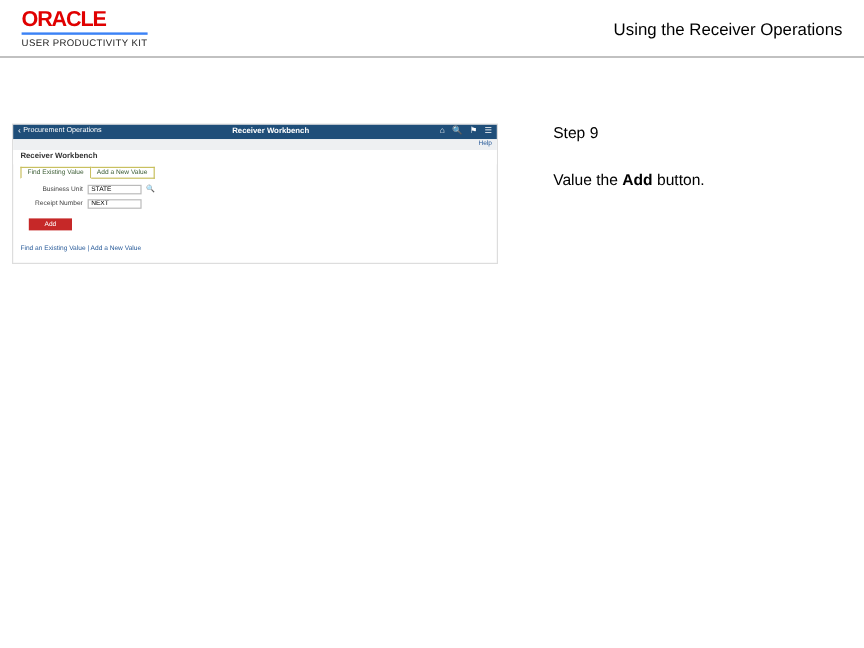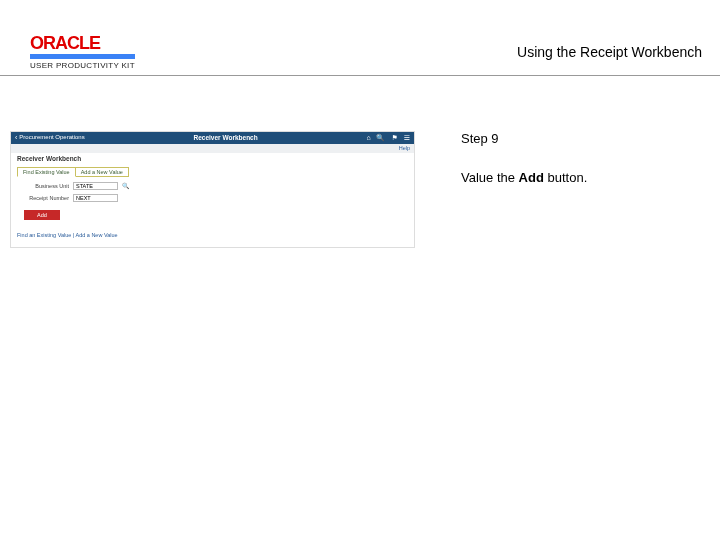--- a/index.html
+++ b/index.html
@@ -9,41 +9,40 @@
     font-family: Arial, Helvetica, sans-serif;
     background: #fff;
     position: relative;
   }
   .header {
     width: 100%;
     height: 48px;
     display: flex;
     align-items: center;
     justify-content: space-between;
-    padding: 6px 18px 6px 30px;
+    padding: 6px 18px 6px 18px;
     border-bottom: 1px solid #999;
-    margin-top: 28px;
   }
   .logo-block {
     display: flex;
     flex-direction: column;
   }
   .oracle-logo {
     font-family: Arial, sans-serif;
     font-weight: bold;
     font-size: 18px;
     color: #e00000;
     letter-spacing: -1px;
     line-height: 1;
   }
   .upk-text {
     font-size: 8px;
     color: #222;
     letter-spacing: 0.3px;
-    border-top: 5px solid #3b82f6;
+    border-top: 2px solid #3b82f6;
     margin-top: 2px;
     padding-top: 2px;
   }
   .doc-title {
     font-size: 14px;
     color: #000;
   }
   .content {
     display: flex;
     width: 100%;
@@ -173,21 +172,21 @@
   }
 </style>
 </head>
 <body>
 
 <div class="header">
   <div class="logo-block">
     <span class="oracle-logo">ORACLE</span>
     <span class="upk-text">USER PRODUCTIVITY KIT</span>
   </div>
-  <div class="doc-title">Using the Receipt Workbench</div>
+  <div class="doc-title">Using the Receiver Operations</div>
 </div>
 
 <div class="content">
   <div class="left-col">
     <div class="app-shot">
       <div class="app-topbar">
         <div class="app-back">
           <span class="chev">‹</span>
           <span>Procurement Operations</span>
         </div>

